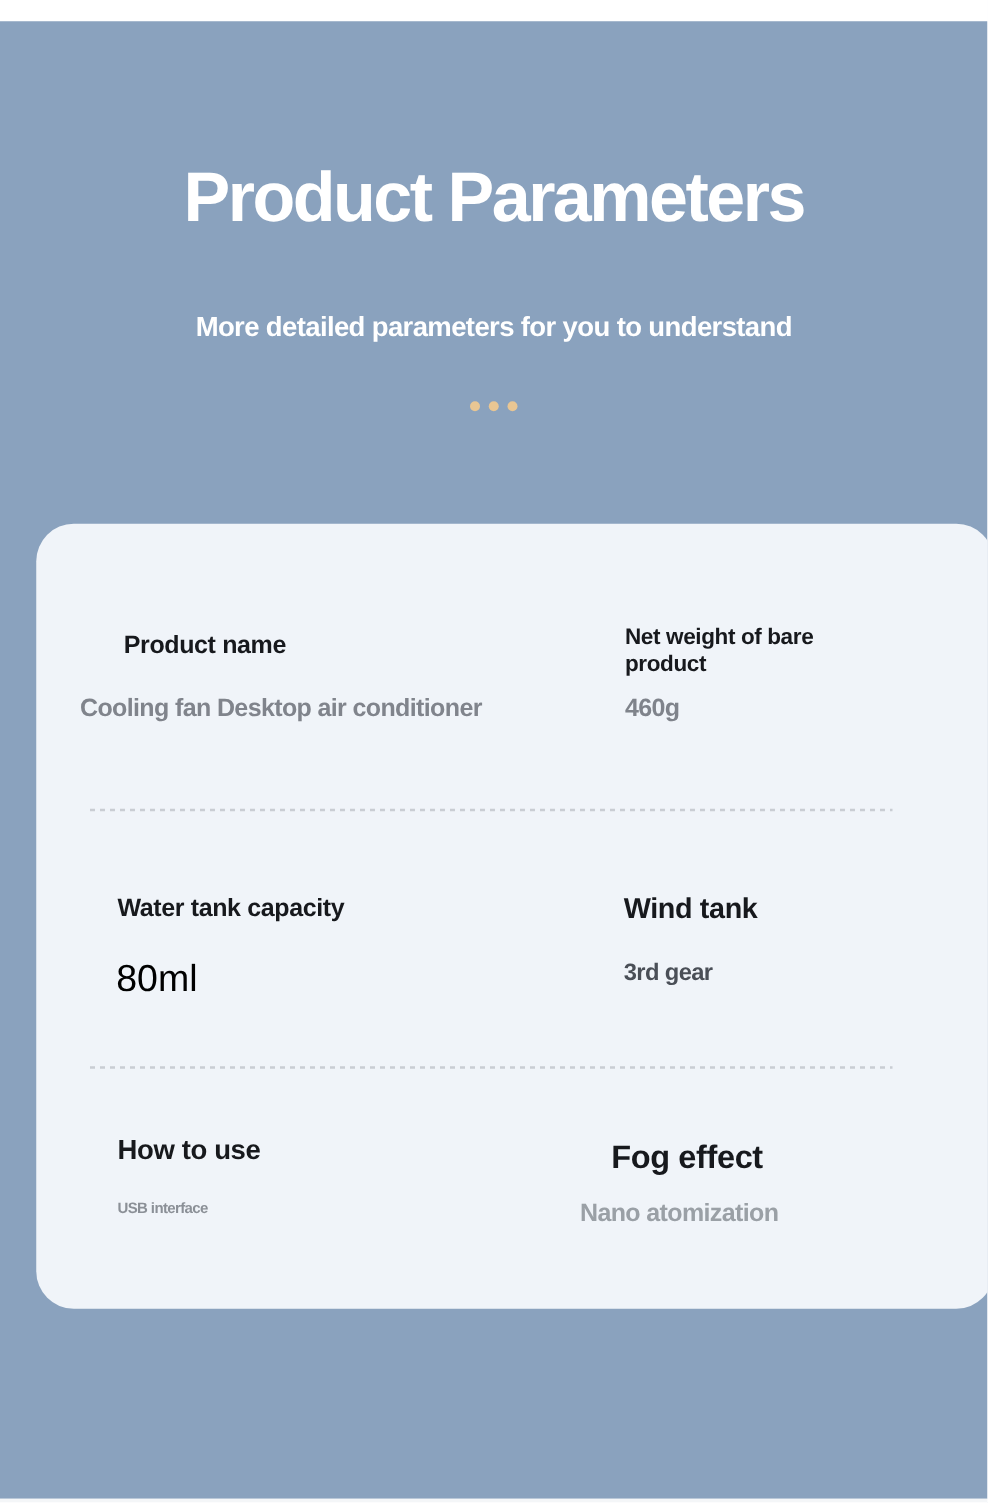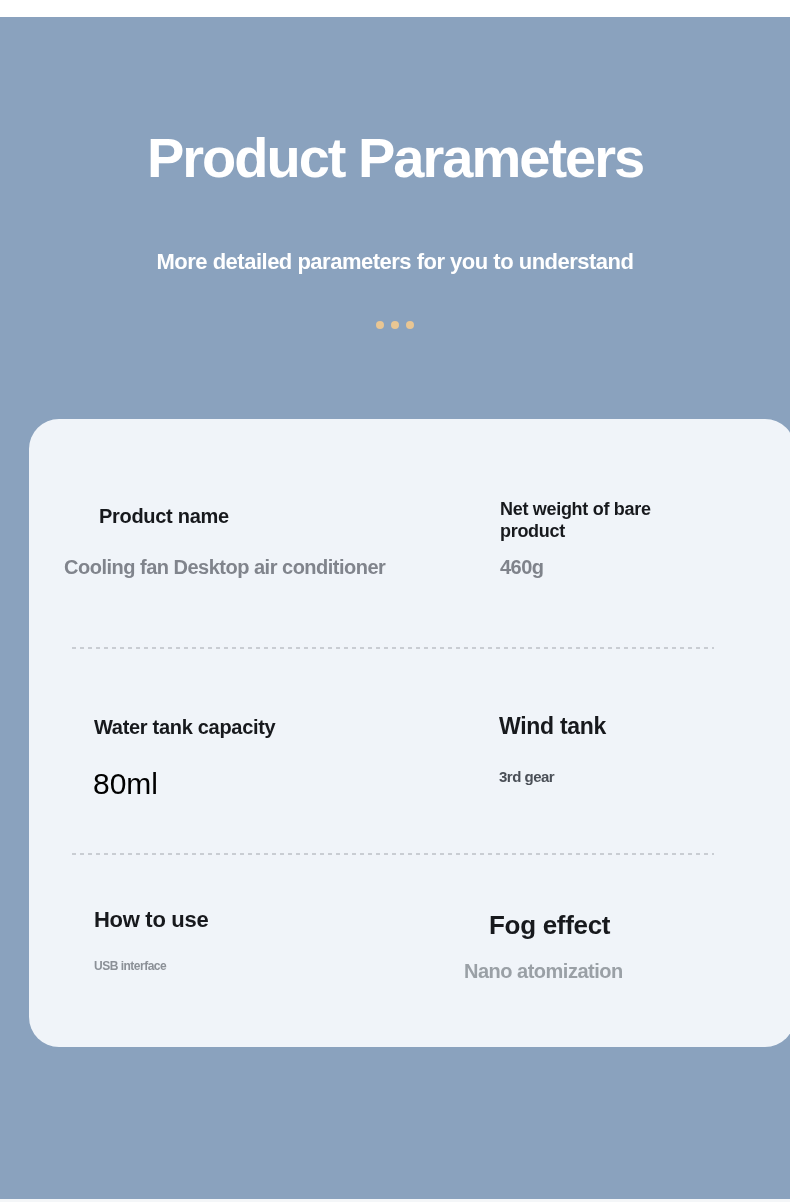--- a/index.html
+++ b/index.html
@@ -108,21 +108,21 @@
   .lbl-0 { left: 70px;  top: 86px;  font-size: 20px; }
   .val-0 { left: 35px;  top: 137px; font-size: 20px; color: #80848c; }
 
   .lbl-1 { left: 471px; top: 79px;  font-size: 18px; line-height: 22px; width: 185px; white-space: normal; }
   .val-1 { left: 471px; top: 137px; font-size: 20px; color: #7f838b; }
 
   .lbl-2 { left: 65px;  top: 297px; font-size: 20px; }
   .val-2 { left: 64px;  top: 348px; font-size: 30px; font-weight: normal; color: #000000; letter-spacing: 0; }
 
   .lbl-3 { left: 470px; top: 294px; font-size: 23px; }
-  .val-3 { left: 470px; top: 349px; font-size: 15px; color: #4a4f57; }
+  .val-3 { left: 470px; top: 349px; font-size: 19px; color: #4a4f57; }
 
   .lbl-4 { left: 65px;  top: 488px; font-size: 22px; }
   .val-4 { left: 65px;  top: 540px; font-size: 12px; color: #8b9097; }
 
   .lbl-5 { left: 460px; top: 491px; font-size: 26px; }
   .val-5 { left: 435px; top: 541px; font-size: 20px; color: #9aa0a6; }
 </style>
 </head>
 <body>
 

